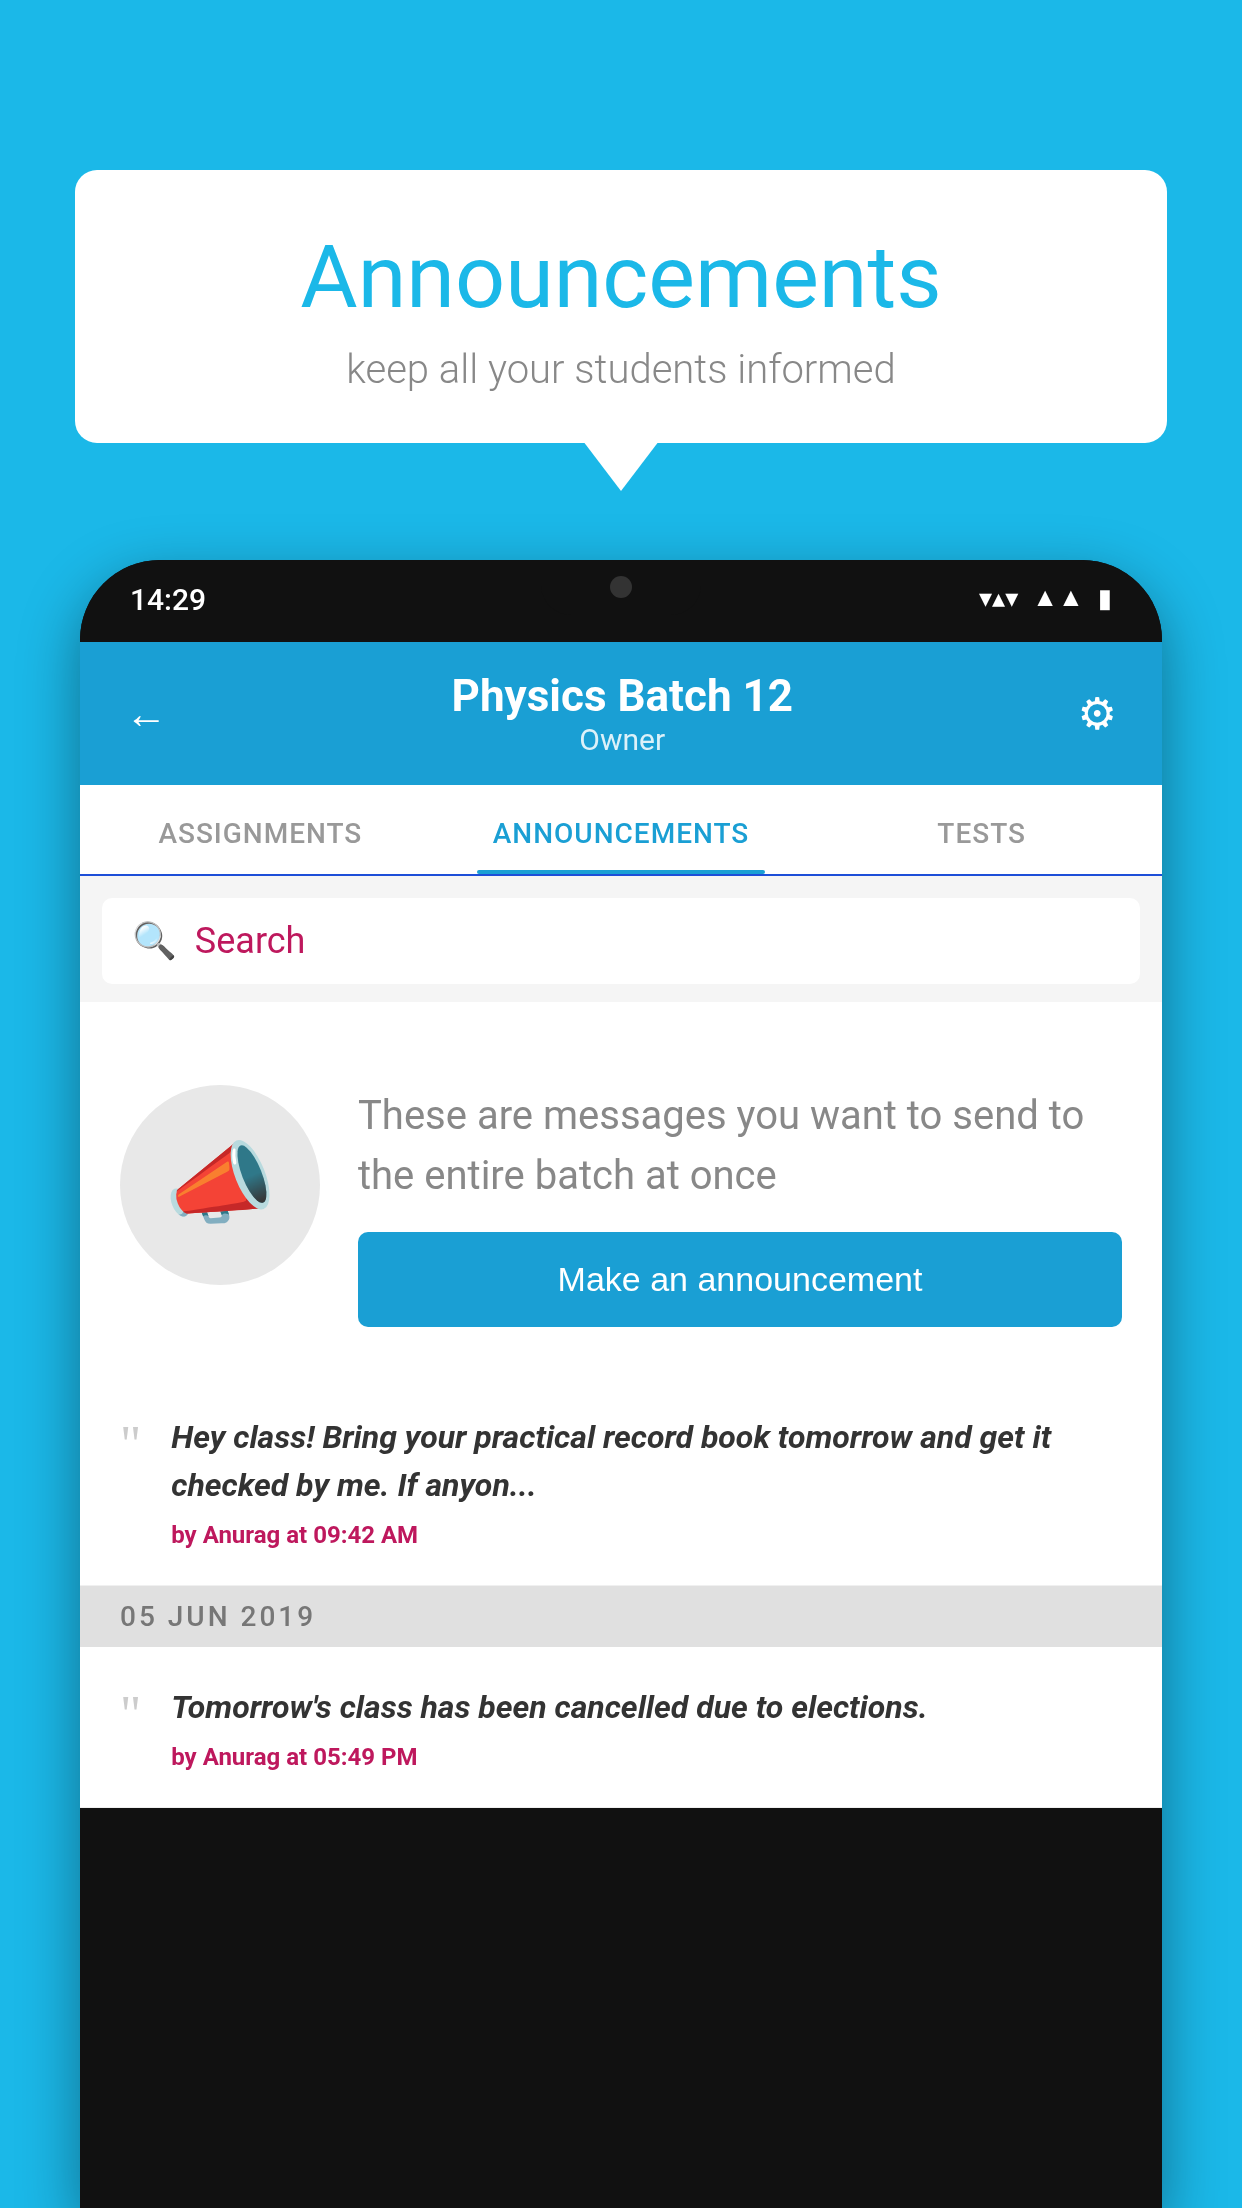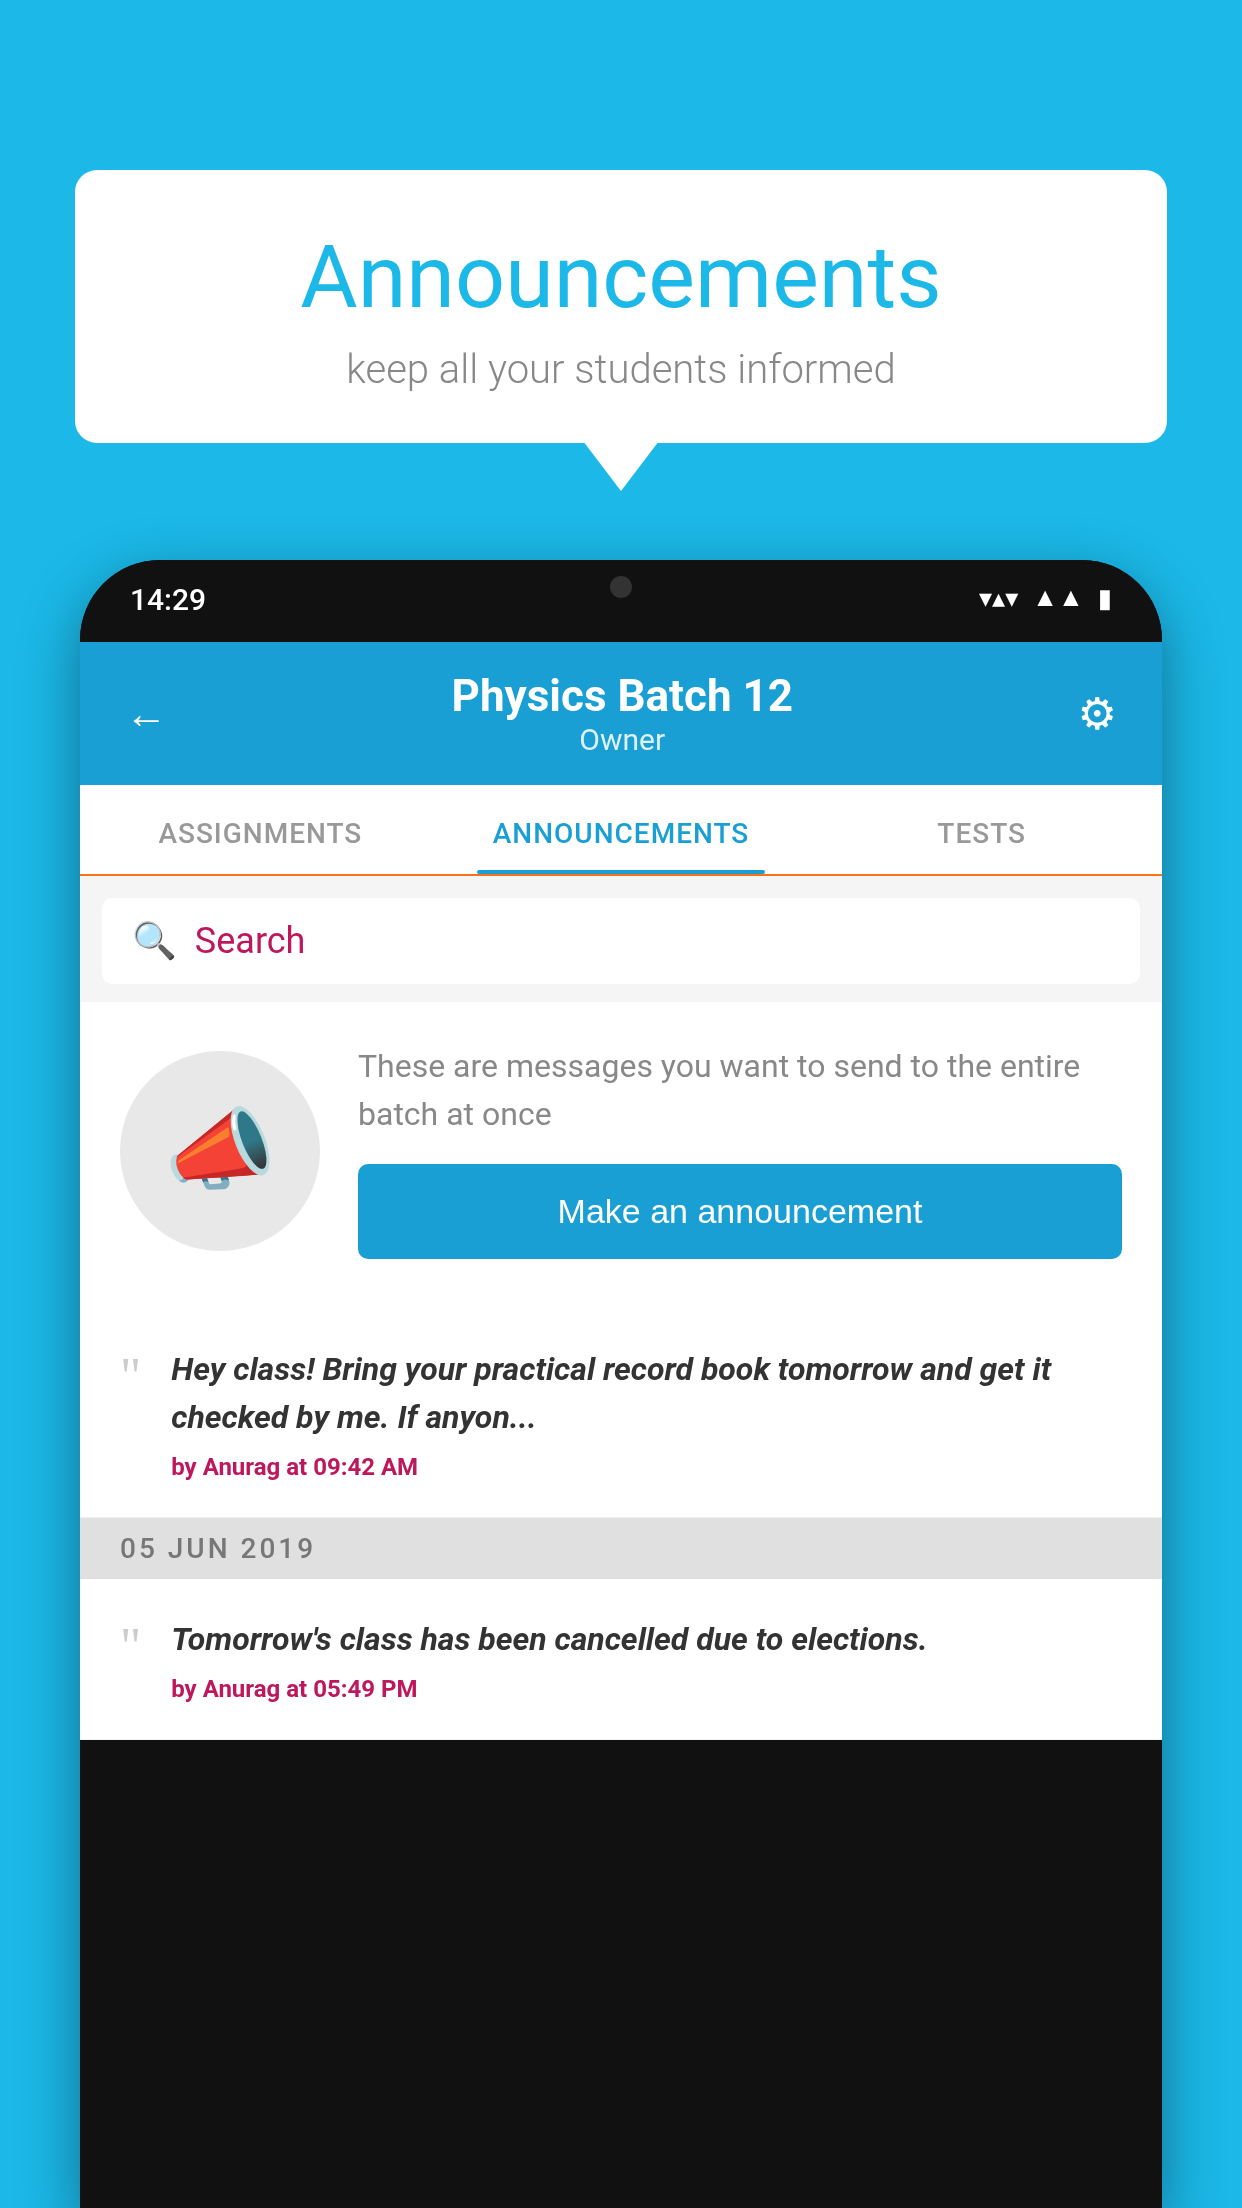--- a/index.html
+++ b/index.html
@@ -144,21 +144,21 @@
 
     .settings-icon {
       color: white;
       font-size: 44px;
     }
 
     
     .tabs {
       background: white;
       display: flex;
-      border-bottom: 2px solid #f97316;
+      border-bottom: 2px solid #1d4ed8;
     }
 
     .tab {
       flex: 1;
       text-align: center;
       padding: 32px 0 24px;
       font-size: 28px;
       font-weight: 500;
       color: #999;
       letter-spacing: 1px;
@@ -225,24 +225,25 @@
     .megaphone-icon {
       font-size: 90px;
       color: #5a7a95;
     }
 
     .promo-right {
       flex: 1;
     }
 
     .promo-desc {
-      font-size: 32px;
+      font-size: 40px;
       color: #888;
       line-height: 1.5;
       margin-bottom: 26px;
+      margin-top: 44px;
     }
 
     .make-announcement-btn {
       background: #1A9FD4;
       color: white;
       border: none;
       border-radius: 10px;
       padding: 28px 36px;
       font-size: 34px;
       font-weight: 500;

